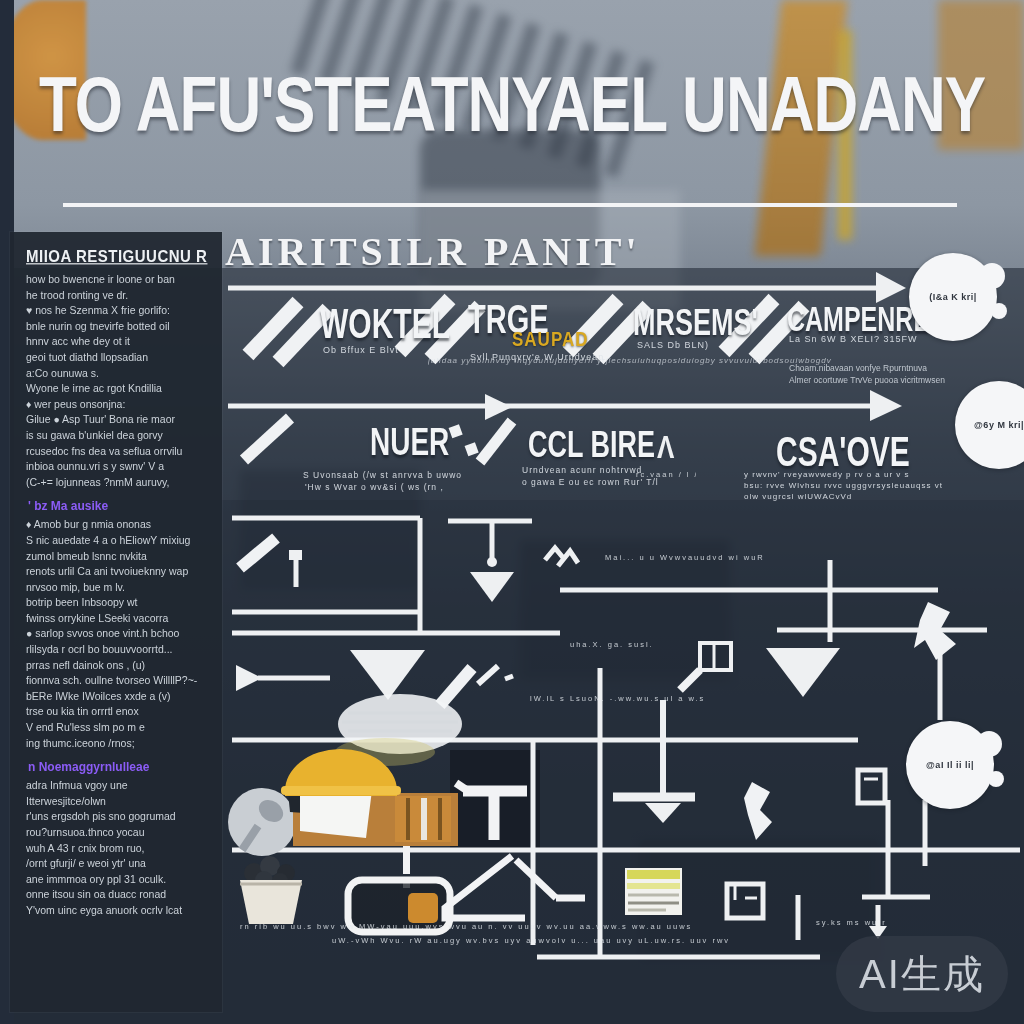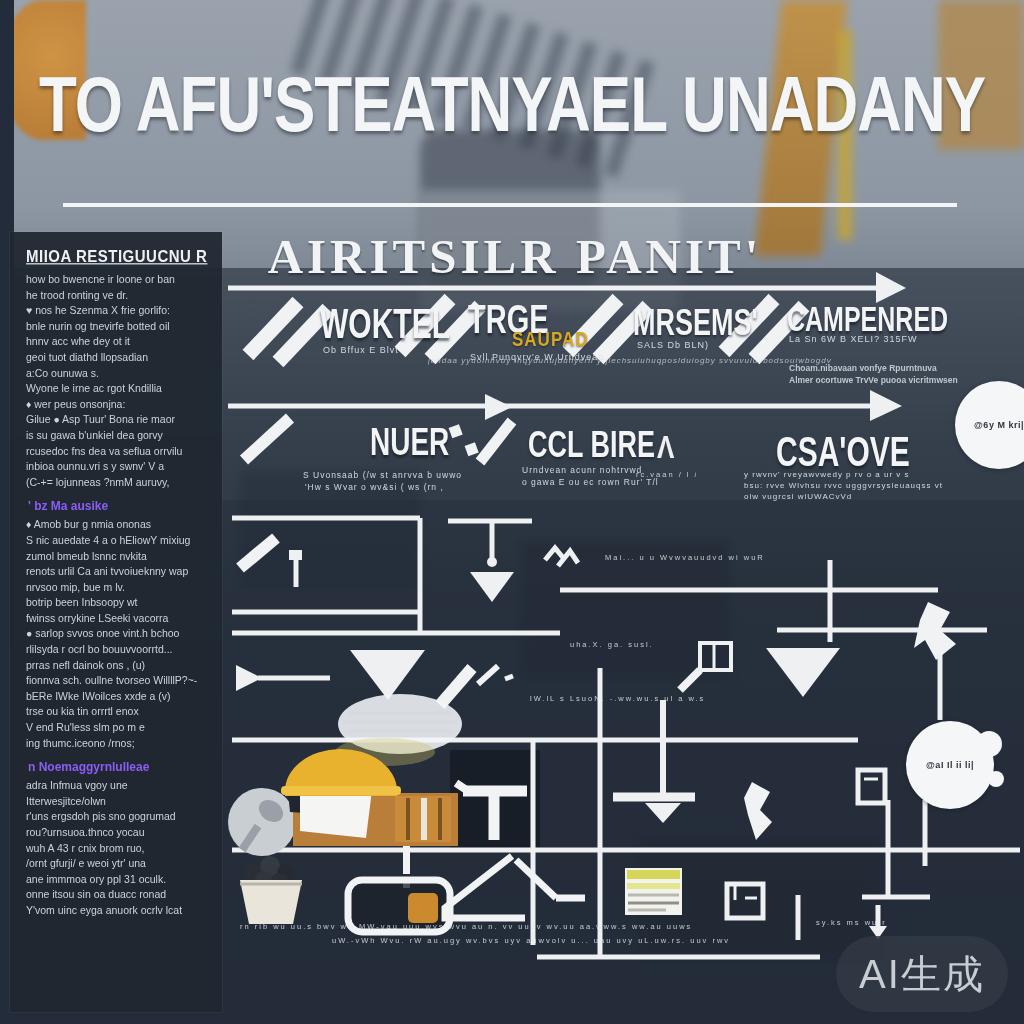--- a/index.html
+++ b/index.html
@@ -25,39 +25,39 @@
   .overlay-band{position:absolute;left:0;top:268px;right:0;bottom:0;background:rgba(31,39,51,.58);}
   .overlay-low{position:absolute;left:0;top:500px;right:0;bottom:0;background:rgba(28,36,48,.25);}
   .edge-strip{position:absolute;left:0;top:0;width:14px;height:1024px;background:#232c3a;}
   .tpatch{position:absolute;left:450px;top:750px;width:90px;height:98px;background:#171d26;opacity:.88;}
 
   
   .title{position:absolute;left:30px;top:60px;width:964px;text-align:center;
     color:#f4f5f7;font-weight:bold;font-size:62px;letter-spacing:-1px;white-space:nowrap;
     transform:scaleY(1.25);transform-origin:top center;text-shadow:0 2px 3px rgba(20,25,33,.45);}
   .title-rule{position:absolute;left:63px;top:203px;width:894px;height:4px;background:#f3f4f6;}
-  .subtitle{position:absolute;left:225px;top:228px;width:580px;text-align:center;
-    font-family:"Liberation Serif",serif;font-weight:bold;font-size:49px;letter-spacing:4px;
+  .subtitle{position:absolute;left:225px;top:228px;width:580px;
+    font-family:"Liberation Serif",serif;font-weight:bold;font-size:40px;letter-spacing:4px;
     color:#f2f3f5;text-shadow:0 2px 2px rgba(20,25,33,.5);white-space:nowrap;}
 
   
   .sidebar{position:absolute;left:10px;top:232px;width:212px;height:780px;
     background:rgba(32,39,49,.94);box-shadow:0 0 0 1px rgba(255,255,255,.04);
     padding:14px 12px 10px 16px;box-sizing:border-box;color:#d4dae1;}
   .sb-heading{font-size:15px;font-weight:bold;color:#eef1f4;text-decoration:underline;
     letter-spacing:.5px;margin-bottom:9px;transform:scaleY(1.15);transform-origin:left top;white-space:nowrap;}
   .sb-sub{font-size:12px;font-weight:bold;color:#8b5cf6;margin:9px 0 4px 2px;white-space:nowrap;}
   .sb-sub:empty{display:none;margin:0;}
   .sb-line{font-size:10.5px;line-height:15.6px;white-space:nowrap;overflow:hidden;color:#ccd3da;}
 
   
   .flabel{position:absolute;color:#f2f4f6;font-weight:bold;white-space:nowrap;
     transform:scaleY(1.4);transform-origin:top left;text-shadow:0 2px 2px rgba(15,20,28,.55);}
   .fsub{position:absolute;color:#dfe4ea;font-size:9px;letter-spacing:1px;white-space:nowrap;opacity:.9;}
-  .fcap{position:absolute;color:#d7dde4;font-size:8.5px;line-height:12px;white-space:nowrap;opacity:.85;font-weight:bold;}
+  .fcap{position:absolute;color:#d7dde4;font-size:8.5px;line-height:12px;white-space:nowrap;opacity:.85;}
   .accent{position:absolute;color:#d9a821;font-weight:bold;font-size:17px;letter-spacing:1px;
     transform:scaleY(1.2);white-space:nowrap;text-shadow:0 1px 2px rgba(15,20,28,.6);}
   .micro{position:absolute;color:rgba(228,233,238,.82);font-size:7.5px;letter-spacing:2px;
     white-space:nowrap;overflow:hidden;}
   .scribble{position:absolute;left:428px;top:356px;width:592px;color:rgba(222,228,234,.7);
     font-size:8px;letter-spacing:1px;white-space:nowrap;overflow:hidden;font-style:italic;}
   .caret{position:absolute;left:657px;top:432px;color:#eef0f2;font-size:26px;font-weight:bold;
     transform:scaleY(1.2);}
 
   
@@ -328,20 +328,23 @@
   <div class="fsub" style="left:744px;top:481px;font-size:8px;">bsu: rvve Wlvhsu rvvc ugggvrsysleuauqss vt</div>
   <div class="fsub" style="left:744px;top:492px;font-size:8px;">olw vugrcsl wlUWACvVd</div>
 
   <div class="micro" style="left:605px;top:553px;width:160px;">Mai...  u u Wvwvauudvd wi wuRLI</div>
   <div class="micro" style="left:570px;top:640px;width:90px;">uha.X. ga. susl.</div>
   <div class="micro" style="left:530px;top:694px;width:200px;">lW.lL s LsuoN. -.ww.wu.s.ul a w.s</div>
   <div class="micro" style="left:816px;top:918px;width:70px;">sy.ks ms wu rwvn-ruov   t  w</div>
   <div class="micro" style="left:240px;top:922px;width:780px;">rn rib wu uu.s bwv ww.MW-vau uuu.wvs wvu au n. vv uuuv wv.uu aa.www.s ww.au uuws</div>
   <div class="micro" style="left:332px;top:936px;width:470px;">uW.-vWh Wvu. rW au.ugy wv.bvs uyv auwvolv u...   uau uvy uL.uw.rs. uuv rwv</div>
 
+  <div class="badge" style="left:909px;top:253px;">
+    <span>(I&amp;a K kri|</span>
+  </div>
   <div class="badge" style="left:955px;top:381px;">
     <span>@6y M kri|</span>
   </div>
   <div class="badge" style="left:906px;top:721px;">
     <span>@aI Il ii li|</span>
   </div>
 
   <div class="watermark">
     <span>AI生成</span>
   </div>

